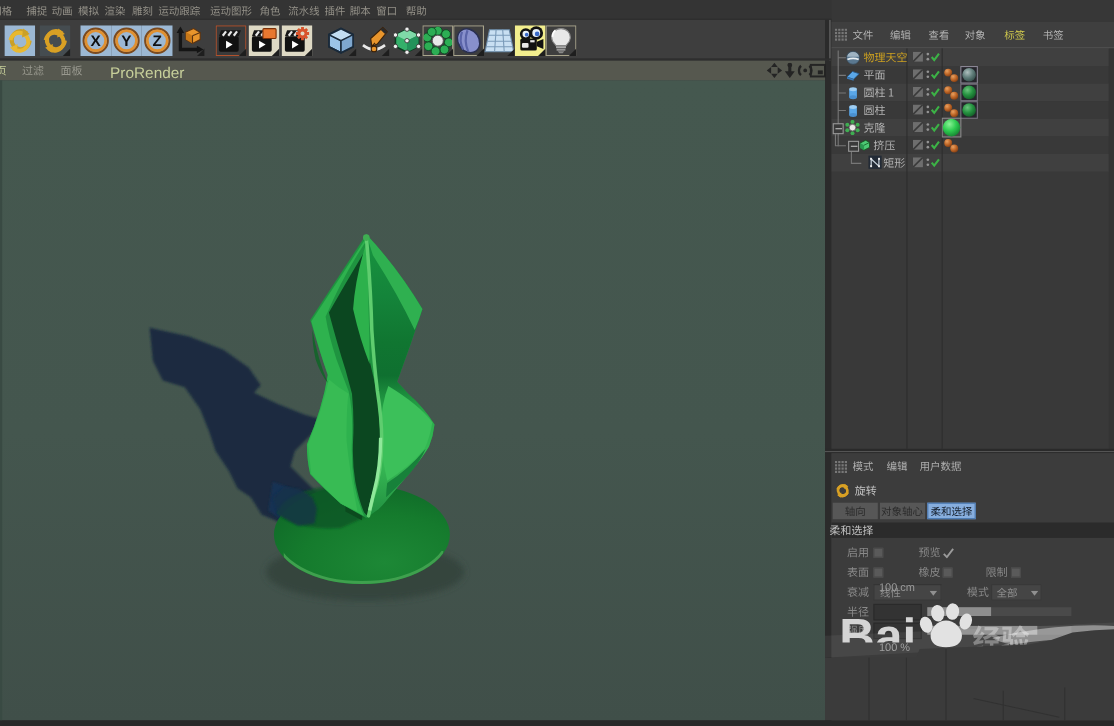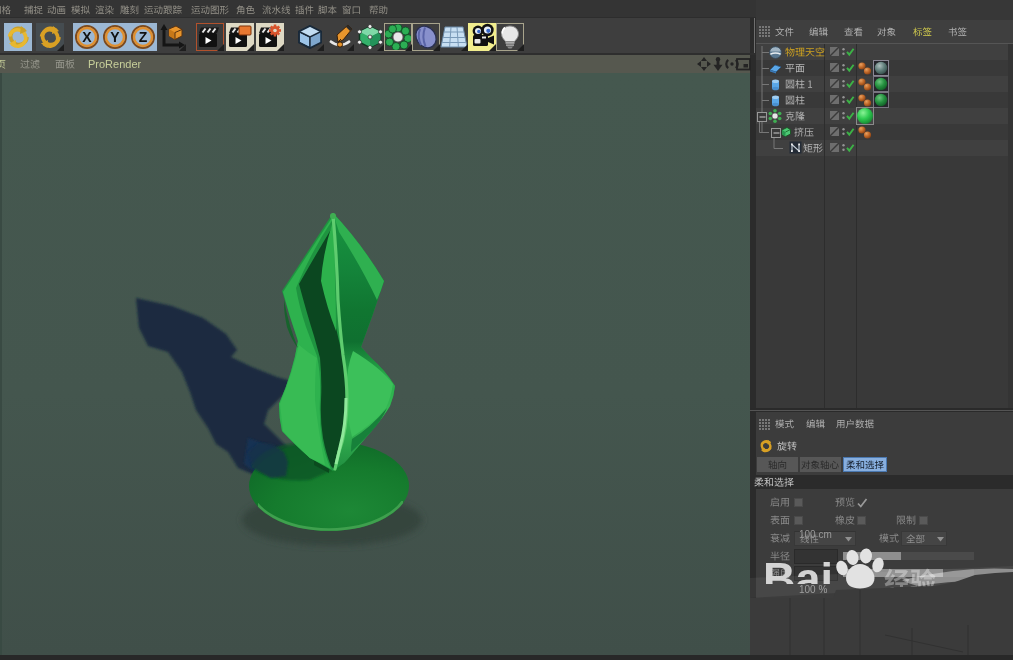--- a/index.html
+++ b/index.html
@@ -272,21 +272,21 @@
     <path transform="translate(0.0,8.8) scale(0.01000,-0.01000)" d="M464 462V281C464 174 421 55 50 -19C66 -35 87 -64 96 -80C485 4 541 143 541 280V462ZM545 110C661 56 812 -27 885 -83L932 -23C854 32 703 111 589 161ZM171 595V128H248V525H760V130H839V595H478C497 630 517 673 535 715H935V785H74V715H449C437 676 419 631 403 595Z" fill="#c7cf9a"></path>
   </svg>
 <svg style="position:absolute;left:20px;top:59px;overflow:visible" width="22" height="13">
     <path transform="translate(0.0,8.8) scale(0.01000,-0.01000)" d="M79 774C135 722 199 649 227 602L290 646C259 693 193 763 137 813ZM381 477C432 415 493 327 521 275L584 313C555 365 492 449 441 510ZM262 465H50V395H188V133C143 117 91 72 37 14L89 -57C140 12 189 71 222 71C245 71 277 37 319 11C389 -33 473 -43 597 -43C693 -43 870 -38 941 -34C942 -11 955 27 964 47C867 37 716 28 599 28C487 28 402 36 336 76C302 96 281 116 262 128ZM720 837V660H332V589H720V192C720 174 713 169 693 168C673 167 603 167 530 170C541 148 553 115 557 93C651 93 712 94 747 107C783 119 796 141 796 192V589H935V660H796V837Z" fill="#98988e"></path>
     <path transform="translate(10.0,8.8) scale(0.01000,-0.01000)" d="M528 198V18C528 -46 548 -62 627 -62C643 -62 752 -62 768 -62C833 -62 851 -35 857 74C840 79 815 87 803 97C799 4 794 -8 762 -8C738 -8 649 -8 633 -8C596 -8 590 -4 590 19V198ZM448 197C433 130 406 41 369 -12L421 -35C457 20 483 111 499 180ZM616 240C655 193 699 128 717 85L765 114C747 156 703 220 662 266ZM803 197C852 130 899 37 916 -21L968 4C950 63 900 152 852 219ZM88 767C144 733 212 681 246 645L292 697C258 731 189 780 133 813ZM42 500C99 469 170 422 205 390L249 443C213 475 140 519 85 548ZM63 -10 127 -51C173 39 227 158 268 259L211 300C167 192 105 65 63 -10ZM326 651V440C326 300 316 103 228 -38C242 -46 272 -71 282 -85C378 67 395 290 395 439V592H874C862 557 849 522 835 498L890 483C913 522 937 586 958 642L912 654L901 651H639V714H915V772H639V840H567V651ZM540 578V490L432 481L437 424L540 433V394C540 326 563 309 652 309C671 309 797 309 816 309C884 309 904 331 911 420C893 424 866 433 852 443C848 376 842 367 809 367C782 367 678 367 657 367C614 367 607 372 607 395V439L795 456L790 510L607 495V578Z" fill="#98988e"></path>
   </svg>
 <svg style="position:absolute;left:55px;top:59px;overflow:visible" width="22" height="13">
     <path transform="translate(0.0,8.8) scale(0.01000,-0.01000)" d="M389 334H601V221H389ZM389 395V506H601V395ZM389 160H601V43H389ZM58 774V702H444C437 661 426 614 416 576H104V-80H176V-27H820V-80H896V576H493L532 702H945V774ZM176 43V506H320V43ZM820 43H670V506H820Z" fill="#98988e"></path>
     <path transform="translate(10.0,8.8) scale(0.01000,-0.01000)" d="M197 840V647H58V577H191C159 439 97 278 32 197C45 179 63 145 71 125C117 193 163 305 197 421V-79H267V456C294 405 326 342 339 309L385 366C368 396 292 512 267 546V577H387V647H267V840ZM879 821C778 779 585 755 428 746V502C428 343 418 118 306 -40C323 -48 354 -70 368 -82C477 75 499 309 501 476H531C561 351 604 238 664 144C600 70 524 16 440 -19C456 -33 476 -62 486 -80C569 -41 644 12 708 82C764 11 833 -45 915 -82C927 -62 950 -32 967 -18C883 15 813 70 756 141C829 241 883 370 911 533L864 547L851 544H501V685C651 695 823 718 929 761ZM827 476C802 370 762 280 710 204C661 283 624 376 598 476Z" fill="#98988e"></path>
   </svg>
-<div class="abs" style="left:88px;top:58px;font-size:11px;color:#c7cf9a">ProRender</div>
+<div class="abs" style="left:100px;top:58px;font-size:14px;color:#c7cf9a">ProRender</div>
 <svg class="abs" style="left:697px;top:57px" width="14" height="14">
     <g fill="#242424">
       <path d="M7 0 L10 4 L4 4 Z"></path>
       <path d="M7 14 L10 10 L4 10 Z"></path>
       <path d="M0 7 L4 4 L4 10 Z"></path>
       <path d="M14 7 L10 4 L10 10 Z"></path>
     </g>
   </svg>
 <svg class="abs" style="left:711px;top:57px" width="14" height="14">
     <g fill="#242424">

